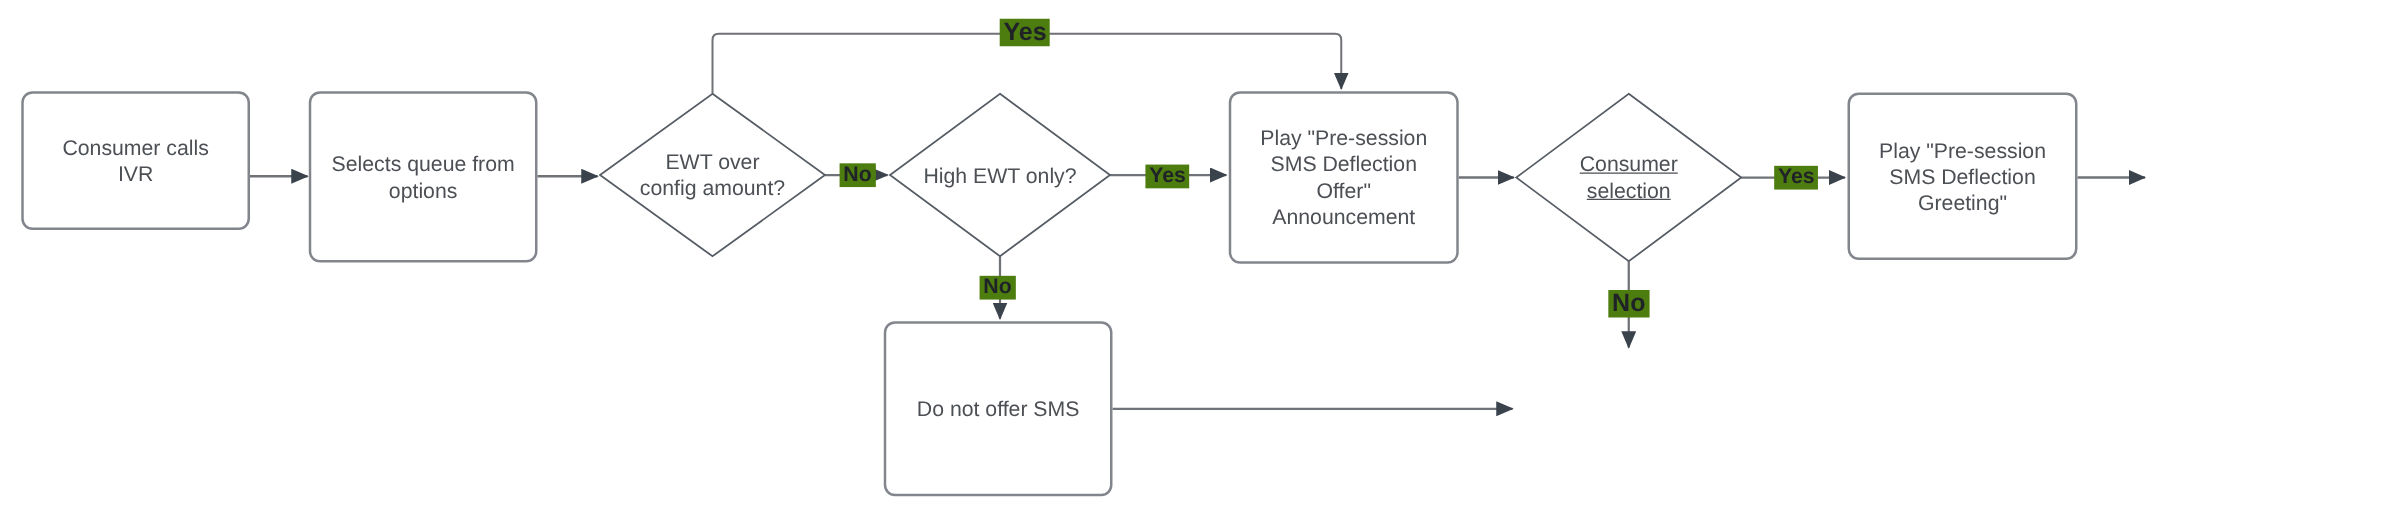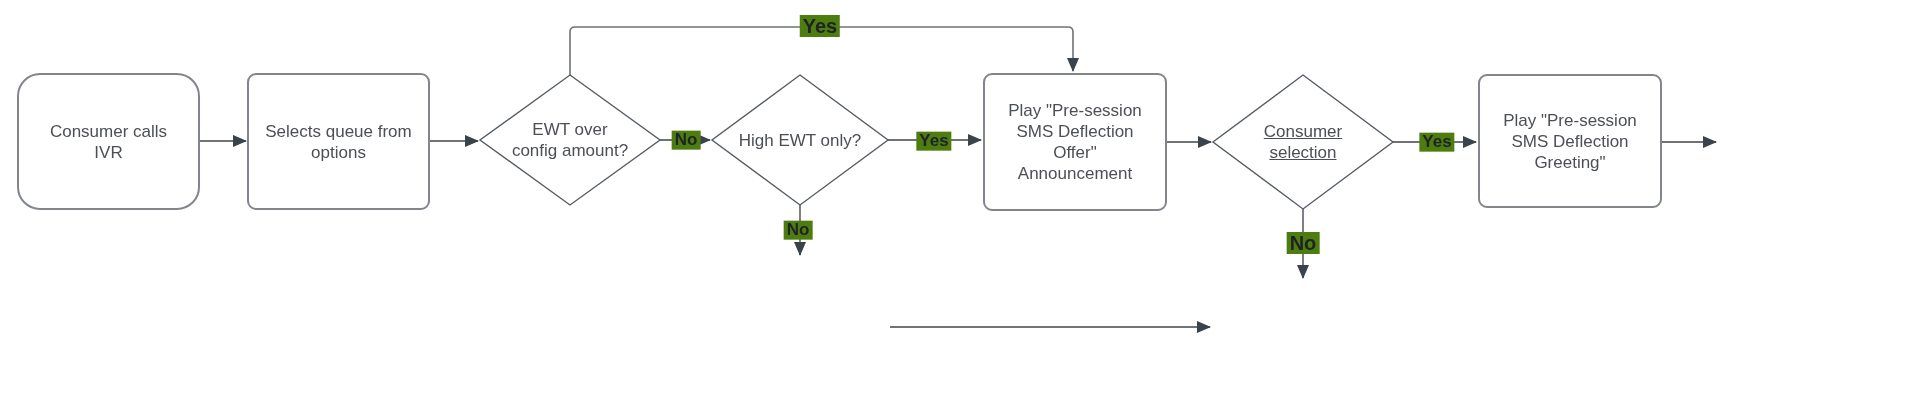--- a/index.html
+++ b/index.html
@@ -72,36 +72,37 @@
     <path d="M1393 142 H1476" fill="none" stroke="#6f7277" stroke-width="1.8" marker-end="url(#arrow)"></path>
     <path d="M1303 209 V278" fill="none" stroke="#6f7277" stroke-width="1.8" marker-end="url(#arrow)"></path>
     <path d="M1662 142 H1716" fill="none" stroke="#6f7277" stroke-width="2" marker-end="url(#arrow)"></path>
     <path d="M890 327 H1210" fill="none" stroke="#6f7277" stroke-width="1.8" marker-end="url(#arrow)"></path>
 
     <polygon points="570,75 660,140 570,205 480,140" fill="#ffffff" stroke="#565c64" stroke-width="1.4"></polygon>
     <polygon points="800,75 888,140 800,205 712,140" fill="#ffffff" stroke="#565c64" stroke-width="1.4"></polygon>
     <polygon points="1303,75 1393,142 1303,209 1213,142" fill="#ffffff" stroke="#565c64" stroke-width="1.4"></polygon>
   </svg>
 
-  <div class="node process" style="left:17px;top:73px;width:183px;height:137px;border-radius:23px;">Consumer calls
+  <div class="node process" style="left:17px;top:73px;width:183px;height:111px;">Consumer calls
 IVR</div>
 
   <div class="node process" style="left:247px;top:73px;width:183px;height:137px;">Selects queue from
 options</div>
 
   <div class="node process" style="left:983px;top:73px;width:184px;height:138px;">Play "Pre-session
 SMS Deflection
 Offer"
 Announcement</div>
 
   <div class="node process" style="left:1478px;top:74px;width:184px;height:134px;">Play "Pre-session
 SMS Deflection
 Greeting"</div>
 
 
+  <div class="node process" style="left:707px;top:257px;width:183px;height:140px;">Do not offer SMS</div>
 
 
   <div class="diamond-text" style="left:480px;top:75px;width:180px;height:130px;">EWT over
 config amount?</div>
 
   <div class="diamond-text" style="left:712px;top:75px;width:176px;height:130px;">High EWT only?</div>
 
   <div class="diamond-text" style="left:1213px;top:75px;width:180px;height:134px;text-decoration:underline;">Consumer
 selection</div>
 

